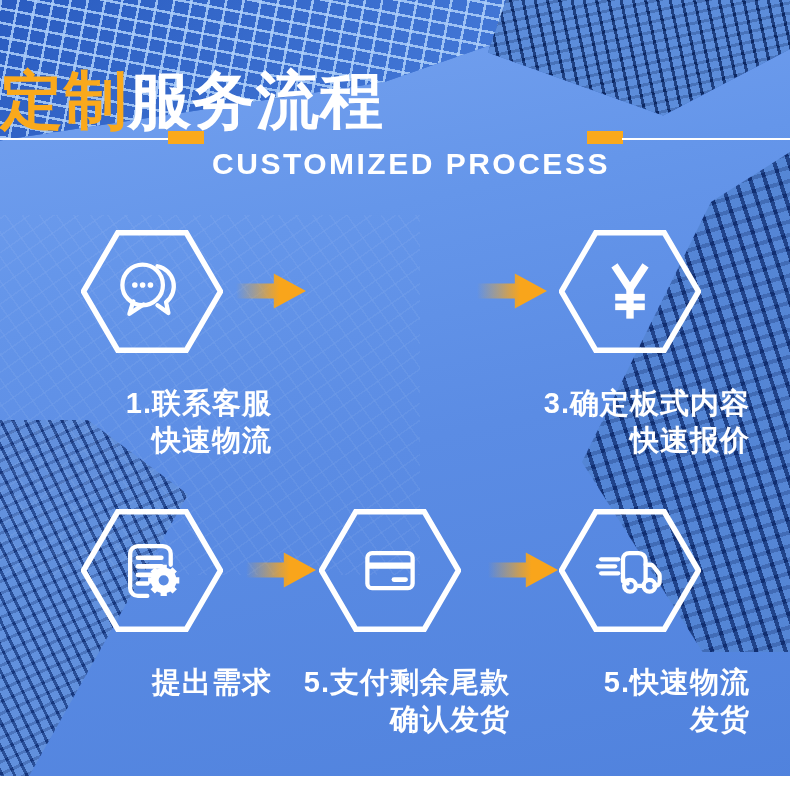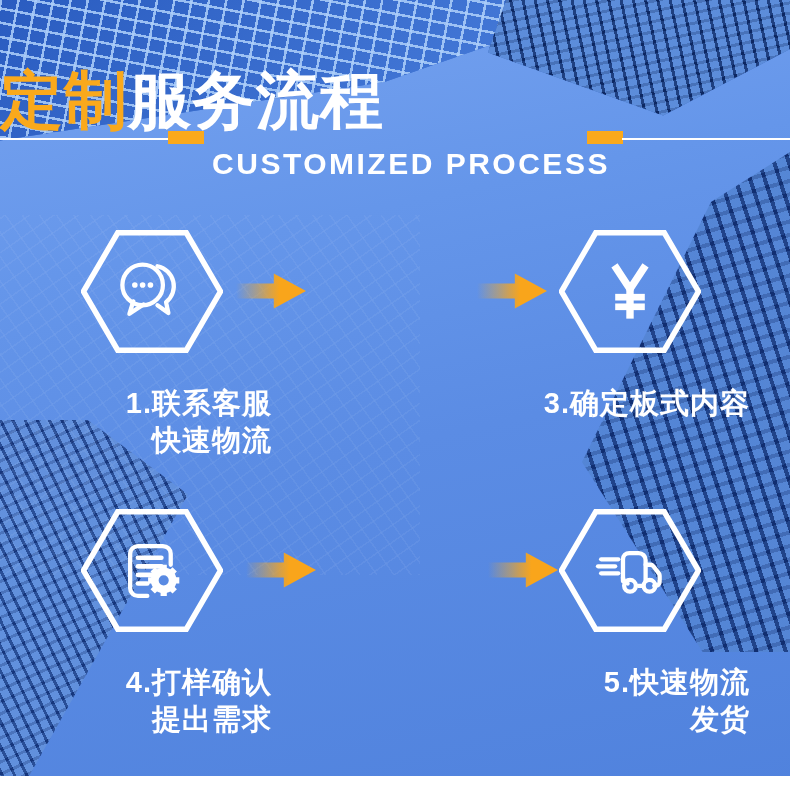--- a/index.html
+++ b/index.html
@@ -143,44 +143,60 @@
       </svg>
       <svg class="icon ico" width="74" height="74" viewBox="0 0 100 100">
         <path d="M29 14 L50 46 L71 14" stroke-width="10" stroke-linecap="butt"></path>
         <path d="M50 44 V86" stroke-width="10" stroke-linecap="butt"></path>
         <path d="M30 57 H70" stroke-width="9" stroke-linecap="butt"></path>
         <path d="M30 70 H70" stroke-width="9" stroke-linecap="butt"></path>
       </svg>
     </div>
     <div class="step-text">
       <div>3.确定板式内容</div>
+      <div>快速报价</div>
     </div>
   </div>
 
   <div class="step row2 col1">
     <div class="hex-wrap">
       <svg class="hex" width="142" height="123" viewBox="0 0 116 100">
         <polygon points="2,50 30,2 86,2 114,50 86,98 30,98" fill="none" stroke="#ffffff" stroke-width="4.5"></polygon>
       </svg>
       <svg class="icon ico" width="78" height="78" viewBox="0 0 100 100">
         <path d="M74 42 V28 a10 10 0 0 0 -10 -10 H32 a10 10 0 0 0 -10 10 v44 a10 10 0 0 0 10 10 h12"></path>
         <path d="M32 33 H62" stroke-width="6"></path>
         <path d="M32 44 H62" stroke-width="6"></path>
         <path d="M32 55 H52" stroke-width="6"></path>
         <path d="M32 66 H44" stroke-width="6"></path>
         <circle cx="65" cy="62" r="11.5" stroke-width="10"></circle>
         <path d="M79 62 L85 62 M74.9 71.9 L79.1 76.1 M65 76 L65 82 M55.1 71.9 L50.9 76.1 M51 62 L45 62 M55.1 52.1 L50.9 47.9 M65 48 L65 42 M74.9 52.1 L79.1 47.9" stroke-width="8" stroke-linecap="butt"></path>
       </svg>
     </div>
     <div class="step-text">
-      <div>4.打样确认</div>
       <div>提出需求</div>
     </div>
   </div>
 
+  <div class="step row2 col2">
+    <div class="hex-wrap">
+      <svg class="hex" width="142" height="123" viewBox="0 0 116 100">
+        <polygon points="2,50 30,2 86,2 114,50 86,98 30,98" fill="none" stroke="#ffffff" stroke-width="4.5"></polygon>
+      </svg>
+      <svg class="icon ico" width="78" height="78" viewBox="0 0 100 100">
+        <rect x="21" y="27" width="58" height="45" rx="6"></rect>
+        <path d="M21 43 H79" stroke-width="8" stroke-linecap="butt"></path>
+        <path d="M55 61 H70" stroke-width="6"></path>
+      </svg>
+    </div>
+    <div class="step-text">
+      <div>5.支付剩余尾款</div>
+      <div>确认发货</div>
+    </div>
+  </div>
 
   <div class="step row2 col3">
     <div class="hex-wrap">
       <svg class="hex" width="142" height="123" viewBox="0 0 116 100">
         <polygon points="2,50 30,2 86,2 114,50 86,98 30,98" fill="none" stroke="#ffffff" stroke-width="4.5"></polygon>
       </svg>
       <svg class="icon ico" width="78" height="78" viewBox="0 0 100 100">
         <path d="M13 35 H35"></path>
         <path d="M9 44 H31"></path>
         <path d="M13 53 H35"></path>

